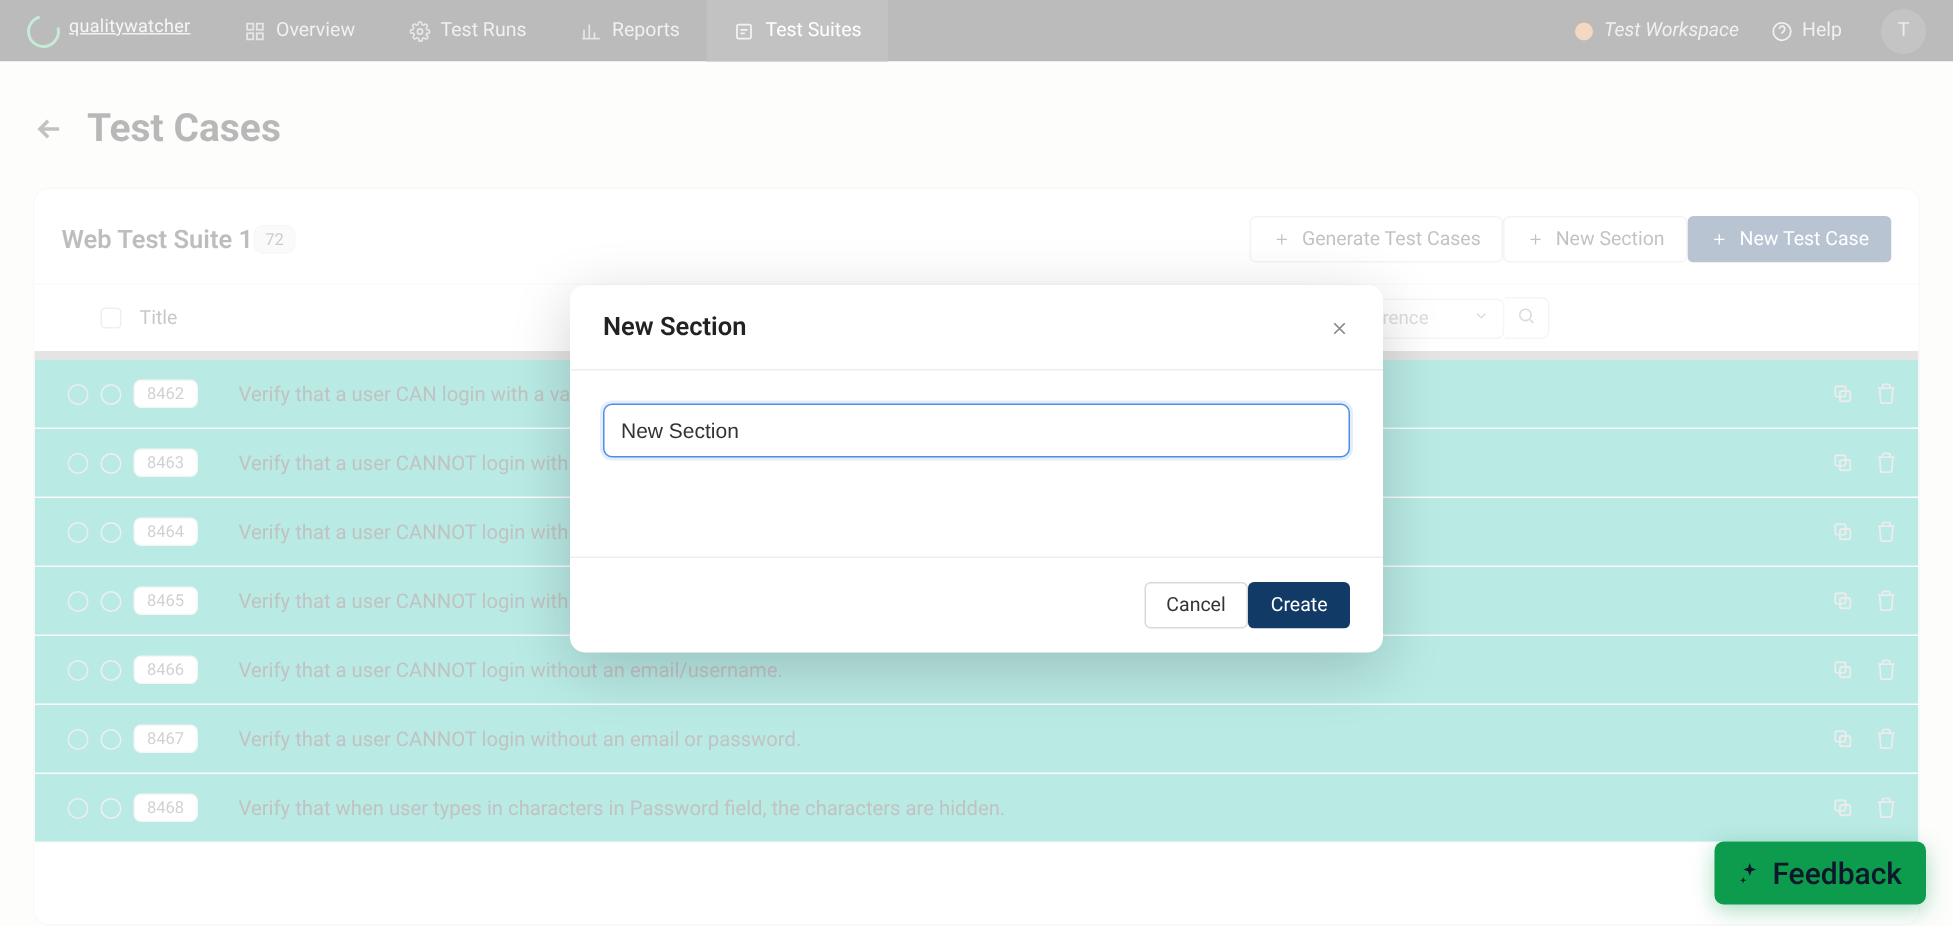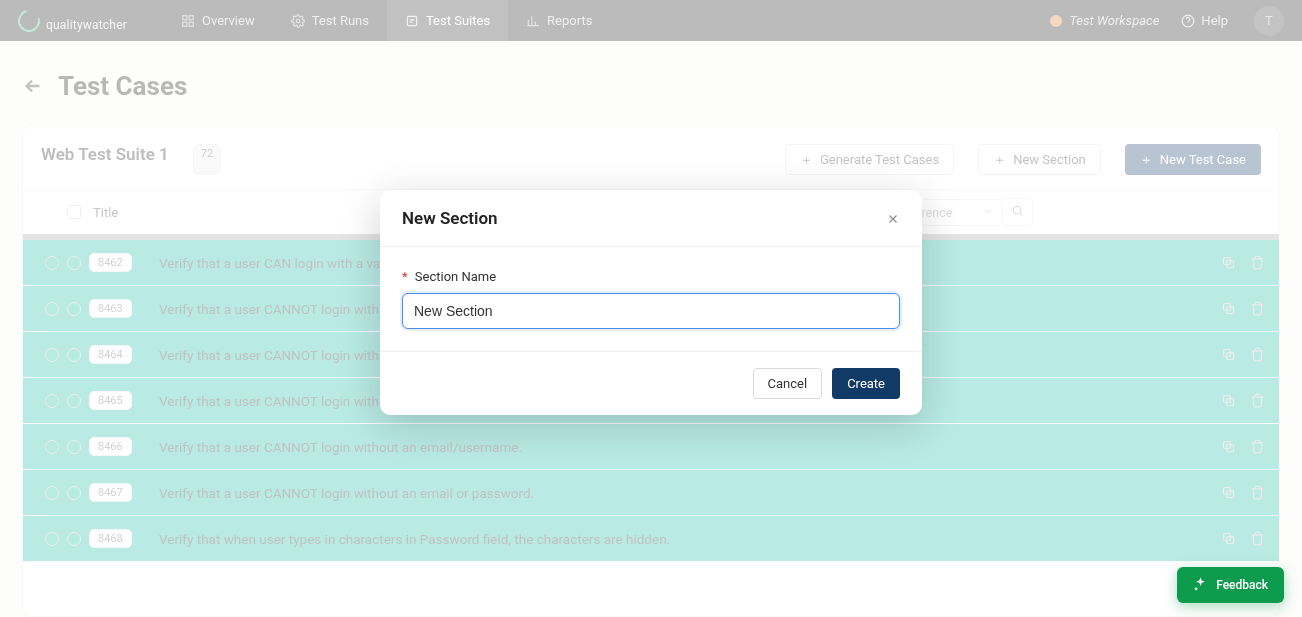--- a/index.html
+++ b/index.html
@@ -4,21 +4,21 @@
 <style>
   * { box-sizing: border-box; margin: 0; padding: 0; }
   html, body { width: 1302px; height: 617px; font-family: -apple-system, BlinkMacSystemFont, "Segoe UI", Roboto, sans-serif; overflow: hidden; }
   body { position: relative; background: #fff; }
 
   
   .topnav {
     height: 41px; background: #1b1b1b; display: flex; align-items: center;
     padding: 0 18px; color: #cfcfcf; font-size: 13px;
   }
-  .brand { display: flex; align-items: flex-end; gap: 6px; margin-right: 36px; }
+  .brand { display: flex; align-items: flex-start; gap: 6px; margin-right: 18px; text-decoration: underline; }
   .brand-icon { width: 22px; height: 22px; border: 2px solid #3fbf7f; border-top-color: transparent; border-radius: 50%; transform: rotate(30deg); }
   .brand-text { font-size: 12px; color: #e4e4e4; letter-spacing: .2px; }
 
   .nav-items { display: flex; height: 100%; }
   .nav-item {
     display: flex; align-items: center; gap: 7px; padding: 0 18px; height: 100%;
     color: #cfcfcf; cursor: pointer;
   }
   .nav-item.active { background: #333; color: #fff; }
   .nav-item .ico { width: 14px; height: 14px; opacity: .8; }
@@ -32,21 +32,21 @@
   
   .page { height: calc(617px - 41px); background: #f8f7f4; padding: 0 22px; display: flex; flex-direction: column; }
 
   .page-head { display: flex; align-items: center; gap: 14px; padding: 30px 0 24px 0; }
   .back-arrow { width: 22px; height: 22px; color: #333; cursor: pointer; }
   .page-title { font-size: 26px; font-weight: 700; color: #111; }
 
   
   .card { background: #fdfdfd; border: 1px solid #ececec; border-radius: 10px; flex: 1; display: flex; flex-direction: column; overflow: hidden; min-height: 0; }
 
-  .card-head { display: flex; padding: 18px 18px 14px 18px; gap: 24px; }
+  .card-head { display: flex; align-items: center; padding: 18px 18px 14px 18px; gap: 0; }
   .suite-name { font-size: 17px; font-weight: 600; color: #222; }
   .count-pill { background: #eee; border: 1px solid #e3e3e3; border-radius: 6px; font-size: 11px; padding: 2px 7px; color: #555; }
   .card-head .spacer { flex: 1; }
 
   .btn {
     display: inline-flex; align-items: center; gap: 7px; font-size: 13px;
     padding: 7px 14px; border-radius: 4px; cursor: pointer; border: 1px solid transparent;
   }
   .btn-outline { background: #fff; border-color: #d9d9d9; color: #333; }
   .btn-primary { background: #123a67; color: #fff; }
@@ -97,27 +97,27 @@
   .modal-title { font-size: 17px; font-weight: 600; color: #222; }
   .modal-close { width: 14px; height: 14px; color: #888; cursor: pointer; }
   .modal-divider { border: 0; border-top: 1px solid #eee; }
   .modal-body { padding: 22px; }
   .field-label { font-size: 13px; color: #333; margin-bottom: 9px; display: block; }
   .field-label .req { color: #d33; margin-right: 4px; }
   .field-input {
     width: 100%; border: 1px solid #4c8de6; border-radius: 6px; padding: 9px 11px;
     font-size: 14px; color: #333; outline: none; box-shadow: 0 0 0 2px rgba(76,141,230,.15);
   }
-  .modal-foot { display: flex; justify-content: flex-end; gap: 10px; padding: 16px 22px; border-top: 1px solid #eee; }
+  .modal-foot { display: flex; justify-content: flex-end; padding: 16px 22px; border-top: 1px solid #eee; margin-top: 44px; }
 
   
   .feedback {
     position: absolute; right: 18px; bottom: 14px;
-    background: #0d9b4d; color: #ffffff; border-radius: 6px; padding: 9px 16px;
-    display: flex; align-items: center; gap: 8px; font-size: 12px; font-weight: 500;
+    background: #0d9b4d; color: #0f172a; border-radius: 6px; padding: 9px 16px;
+    display: flex; align-items: center; gap: 8px; font-size: 20px; font-weight: 500;
     box-shadow: 0 4px 14px rgba(13,155,77,.35); cursor: pointer; text-align: center;
   }
 
   .ico svg { display: block; }
 </style>
 </head>
 <body>
 
 <div class="topnav">
   <div class="brand">
@@ -139,36 +139,36 @@
     </div>
     <div class="nav-item">
       <span class="ico">
           <svg width="14" height="14" viewBox="0 0 24 24" fill="none" stroke="currentColor" stroke-width="2">
             <circle cx="12" cy="12" r="3"></circle>
             <path d="M19.4 15a1.7 1.7 0 0 0 .34 1.87l.6.06a2 2 0 1 1-2.83 2.83l-.06-.06a1.7 1.7 0 0 0-1.87-.34 1.7 1.7 0 0 0-1 1.56V21a2 2 0 1 1-4 0v-.09a1.7 1.7 0 0 0-1-1.56 1.7 1.7 0 0 0-1.87.34l-.06.06a2 2 0 1 1-2.83-2.83l.06-.06a1.7 1.7 0 0 0 .34-1.87 1.7 1.7 0 0 0-1.56-1H3a2 2 0 1 1 0-4h.09a1.7 1.7 0 0 0 1.56-1 1.7 1.7 0 0 0-.34-1.87l-.06-.06a2 2 0 1 1 2.83-2.83l.06.06a1.7 1.7 0 0 0 1.87.34H9a1.7 1.7 0 0 0 1-1.56V3a2 2 0 1 1 4 0v.09a1.7 1.7 0 0 0 1 1.56 1.7 1.7 0 0 0 1.87-.34l.06-.06a2 2 0 1 1 2.83 2.83l-.06.06a1.7 1.7 0 0 0-.34 1.87V9a1.7 1.7 0 0 0 1.56 1H21a2 2 0 1 1 0 4h-.09a1.7 1.7 0 0 0-1.56 1z"></path>
           </svg>
         </span>
       <span>Test Runs</span>
     </div>
+    <div class="nav-item">
+      <span class="ico">
+          <svg width="14" height="14" viewBox="0 0 24 24" fill="none" stroke="currentColor" stroke-width="2">
+            <path d="M4 20V10M10 20V4M16 20v-7M22 20H2"></path>
+          </svg>
+        </span>
+      <span>Reports</span>
+    </div>
     <div class="nav-item active">
       <span class="ico">
           <svg width="14" height="14" viewBox="0 0 24 24" fill="none" stroke="currentColor" stroke-width="2">
             <rect x="4" y="4" width="16" height="16" rx="2"></rect>
             <path d="M8 10h8M8 14h5"></path>
           </svg>
         </span>
       <span>Test Suites</span>
-    </div>
-    <div class="nav-item">
-      <span class="ico">
-          <svg width="14" height="14" viewBox="0 0 24 24" fill="none" stroke="currentColor" stroke-width="2">
-            <path d="M4 20V10M10 20V4M16 20v-7M22 20H2"></path>
-          </svg>
-        </span>
-      <span>Reports</span>
     </div>
   </div>
 
   <div class="nav-right">
     <div class="workspace">
       <span class="ws-dot"></span>
       <span>Test Workspace</span>
     </div>
     <div class="help">
       <span class="ico">
@@ -382,24 +382,20 @@
     <div class="modal-head">
       <span class="modal-title">New Section</span>
       <span class="modal-close">
         <svg width="14" height="14" viewBox="0 0 24 24" fill="none" stroke="currentColor" stroke-width="2">
             <path d="M18 6L6 18M6 6l12 12"></path>
           </svg>
       </span>
     </div>
     <hr class="modal-divider">
     <div class="modal-body">
-      <label class="field-label">
-        <span class="req">*</span>
-        <span>Section Name</span>
-      </label>
       <input class="field-input" value="New Section" style="">
     </div>
     <div class="modal-foot">
       <span class="btn btn-outline">
         <span>Cancel</span>
       </span>
       <span class="btn btn-primary">
         <span>Create</span>
       </span>
     </div>

